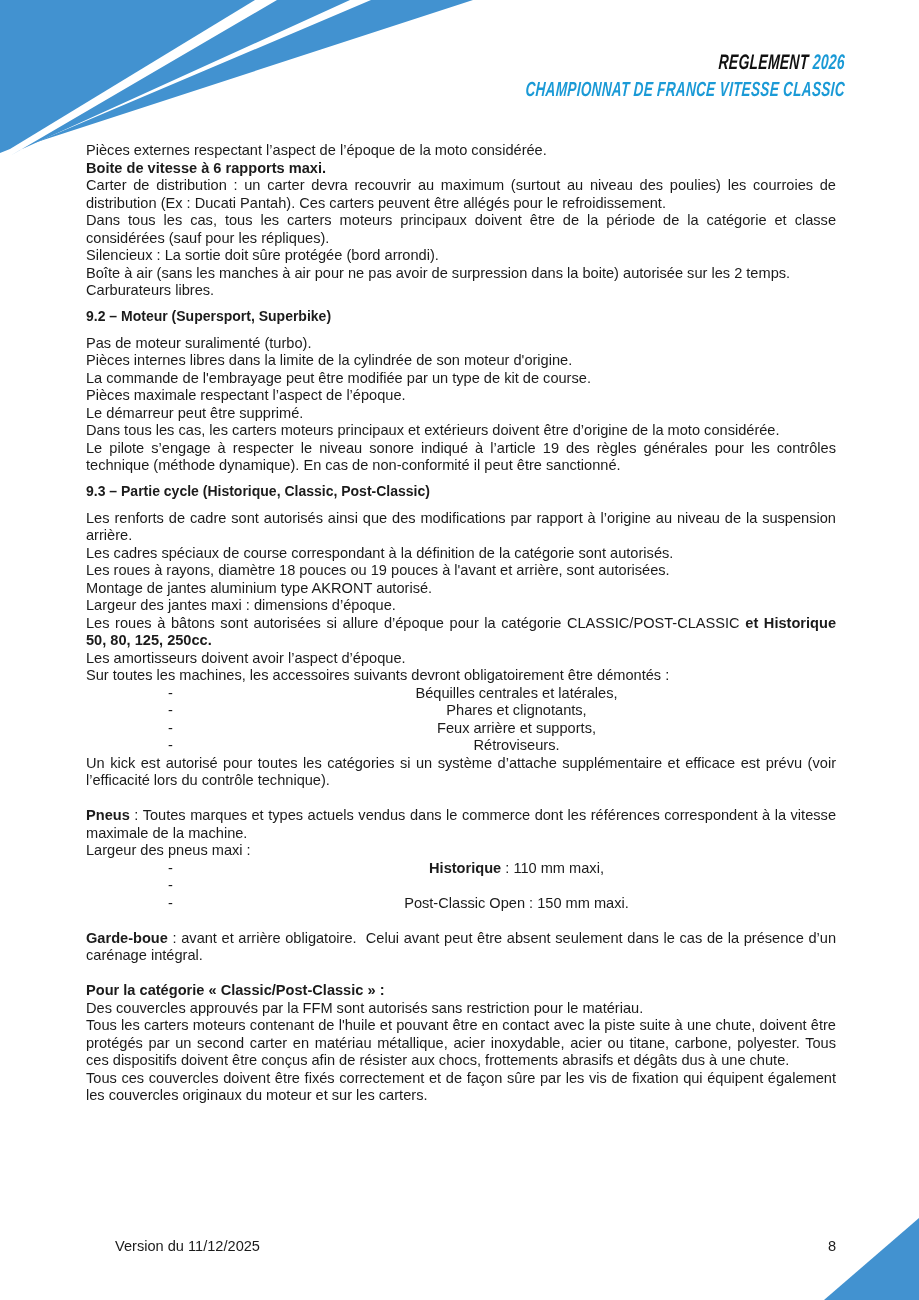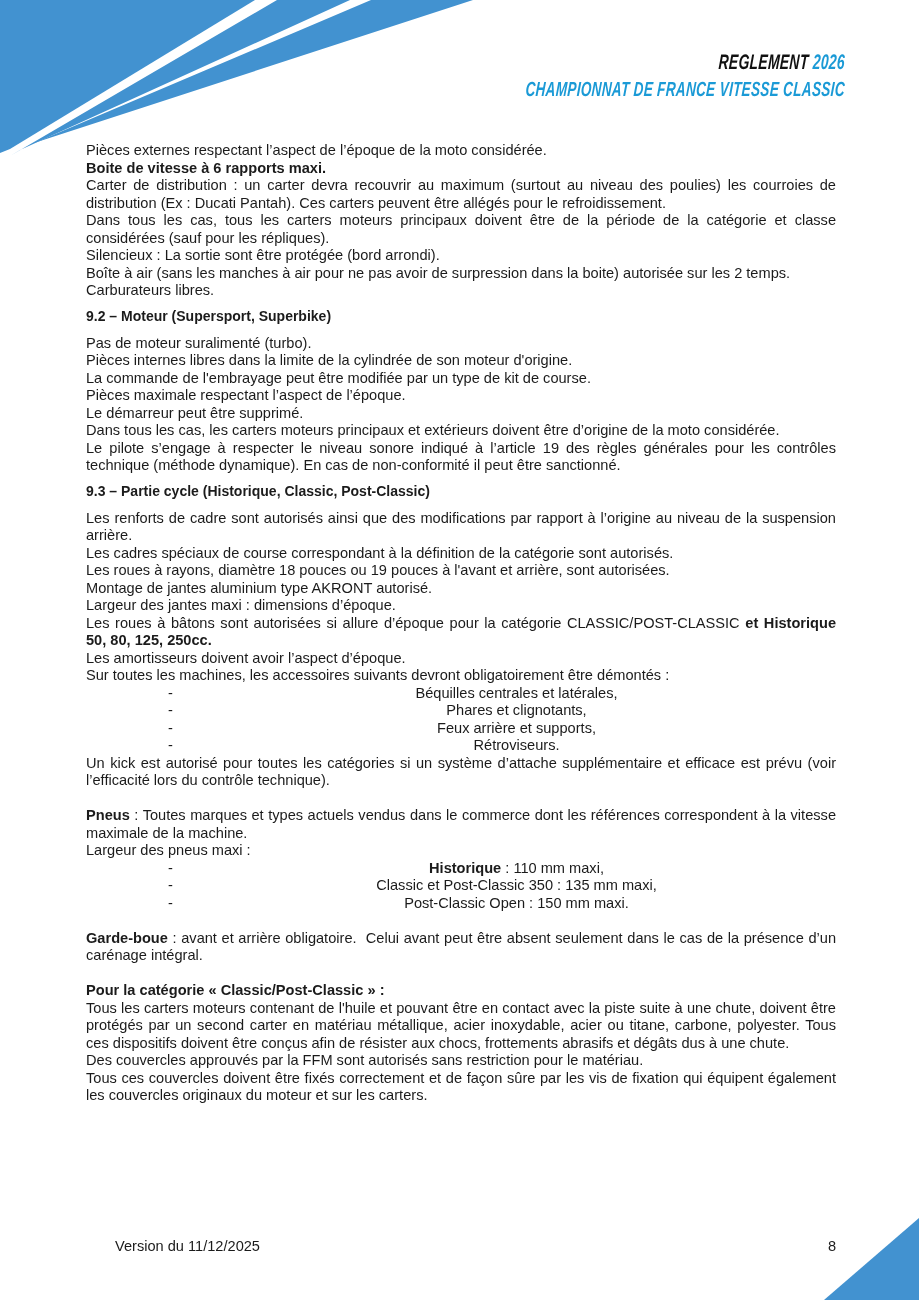--- a/index.html
+++ b/index.html
@@ -70,21 +70,21 @@
   <div class="titles">
     <div class="title-line one"><span>REGLEMENT</span>&nbsp;<span class="year">2026</span></div>
     <div class="title-line two">CHAMPIONNAT DE FRANCE VITESSE CLASSIC</div>
   </div>
 
   <div class="docbody" id="doc-body">
       <p class="para"><span>Pièces externes respectant l’aspect de l’époque de la moto considérée.</span></p>
       <p class="para"><span class="b">Boite de vitesse à 6 rapports maxi.</span></p>
       <p class="para"><span>Carter de distribution : un carter devra recouvrir au maximum (surtout au niveau des poulies) les courroies de distribution (Ex : Ducati Pantah). Ces carters peuvent être allégés pour le refroidissement.</span></p>
       <p class="para"><span>Dans tous les cas, tous les carters moteurs principaux doivent être de la période de la catégorie et classe considérées (sauf pour les répliques).</span></p>
-      <p class="para"><span>Silencieux : La sortie sont être protégée (bord arrondi).</span></p>
+      <p class="para"><span>Silencieux : La sortie doit sûre protégée (bord arrondi).</span></p>
       <p class="para"><span>Boîte à air (sans les manches à air pour ne pas avoir de surpression dans la boite) autorisée sur les 2 temps.</span></p>
       <p class="para"><span>Carburateurs libres.</span></p>
       <div class="heading">9.2 – Moteur (Supersport, Superbike)</div>
       <p class="para"><span>Pas de moteur suralimenté (turbo).</span></p>
       <p class="para"><span>Pièces internes libres dans la limite de la cylindrée de son moteur d'origine.</span></p>
       <p class="para"><span>La commande de l'embrayage peut être modifiée par un type de kit de course.</span></p>
       <p class="para"><span>Pièces maximale respectant l’aspect de l’époque.</span></p>
       <p class="para"><span>Le démarreur peut être supprimé.</span></p>
       <p class="para"><span>Dans tous les cas, les carters moteurs principaux et extérieurs doivent être d’origine de la moto considérée.</span></p>
       <p class="para"><span>Le pilote s’engage à respecter le niveau sonore indiqué à l’article 19 des règles générales pour les contrôles technique (méthode dynamique). En cas de non-conformité il peut être sanctionné.</span></p>
@@ -119,33 +119,32 @@
       <div class="spacer"></div>
       <p class="para"><span class="b">Pneus</span><span> : Toutes marques et types actuels vendus dans le commerce dont les références correspondent à la vitesse maximale de la machine.</span></p>
       <p class="para"><span>Largeur des pneus maxi :</span></p>
       <div class="list">
         <div class="li">
           <span class="dash">-</span>
           <span class="litext"><span class="b">Historique</span><span> : 110 mm maxi,</span></span>
         </div>
         <div class="li">
           <span class="dash">-</span>
-          <span class="litext"><span>Classic et Post-Classic 350 : 135 mm maxi,</span></span>
         </div>
         <div class="li">
           <span class="dash">-</span>
           <span class="litext"><span>Post-Classic Open : 150 mm maxi.</span></span>
         </div>
       </div>
       <div class="spacer"></div>
       <p class="para"><span class="b">Garde-boue</span><span> : avant et arrière obligatoire.&nbsp; Celui avant peut être absent seulement dans le cas de la présence d’un carénage intégral.</span></p>
       <div class="spacer"></div>
       <p class="para"><span class="b">Pour la catégorie « Classic/Post-Classic » :</span></p>
+      <p class="para"><span>Des couvercles approuvés par la FFM sont autorisés sans restriction pour le matériau.</span></p>
       <p class="para"><span>Tous les carters moteurs contenant de l'huile et pouvant être en contact avec la piste suite à une chute, doivent être protégés par un second carter en matériau métallique, acier inoxydable, acier ou titane, carbone, polyester. Tous ces dispositifs doivent être conçus afin de résister aux chocs, frottements abrasifs et dégâts dus à une chute.</span></p>
-      <p class="para"><span>Des couvercles approuvés par la FFM sont autorisés sans restriction pour le matériau.</span></p>
       <p class="para"><span>Tous ces couvercles doivent être fixés correctement et de façon sûre par les vis de fixation qui équipent également les couvercles originaux du moteur et sur les carters.</span></p>
     </div>
 
   <div class="footer">
     <span>Version du 11/12/2025</span>
     <span>8</span>
   </div>
 
   <svg class="corner" width="95" height="82" viewBox="0 0 95 82" aria-hidden="true">
     <polygon points="95,0 95,82 0,82" fill="#4292d0"></polygon>

